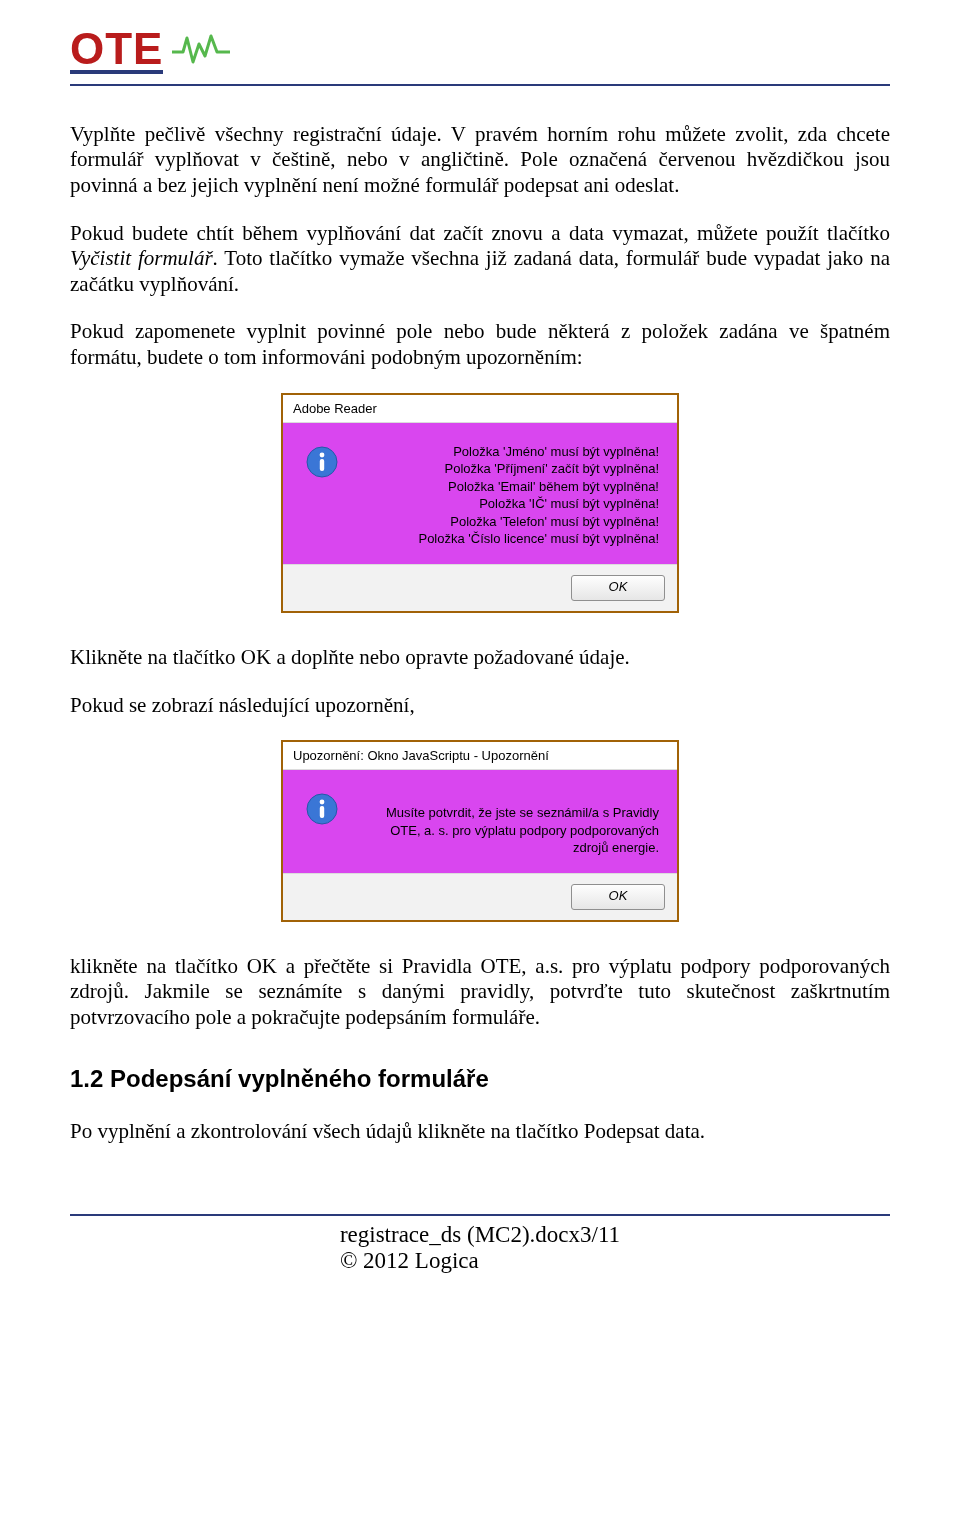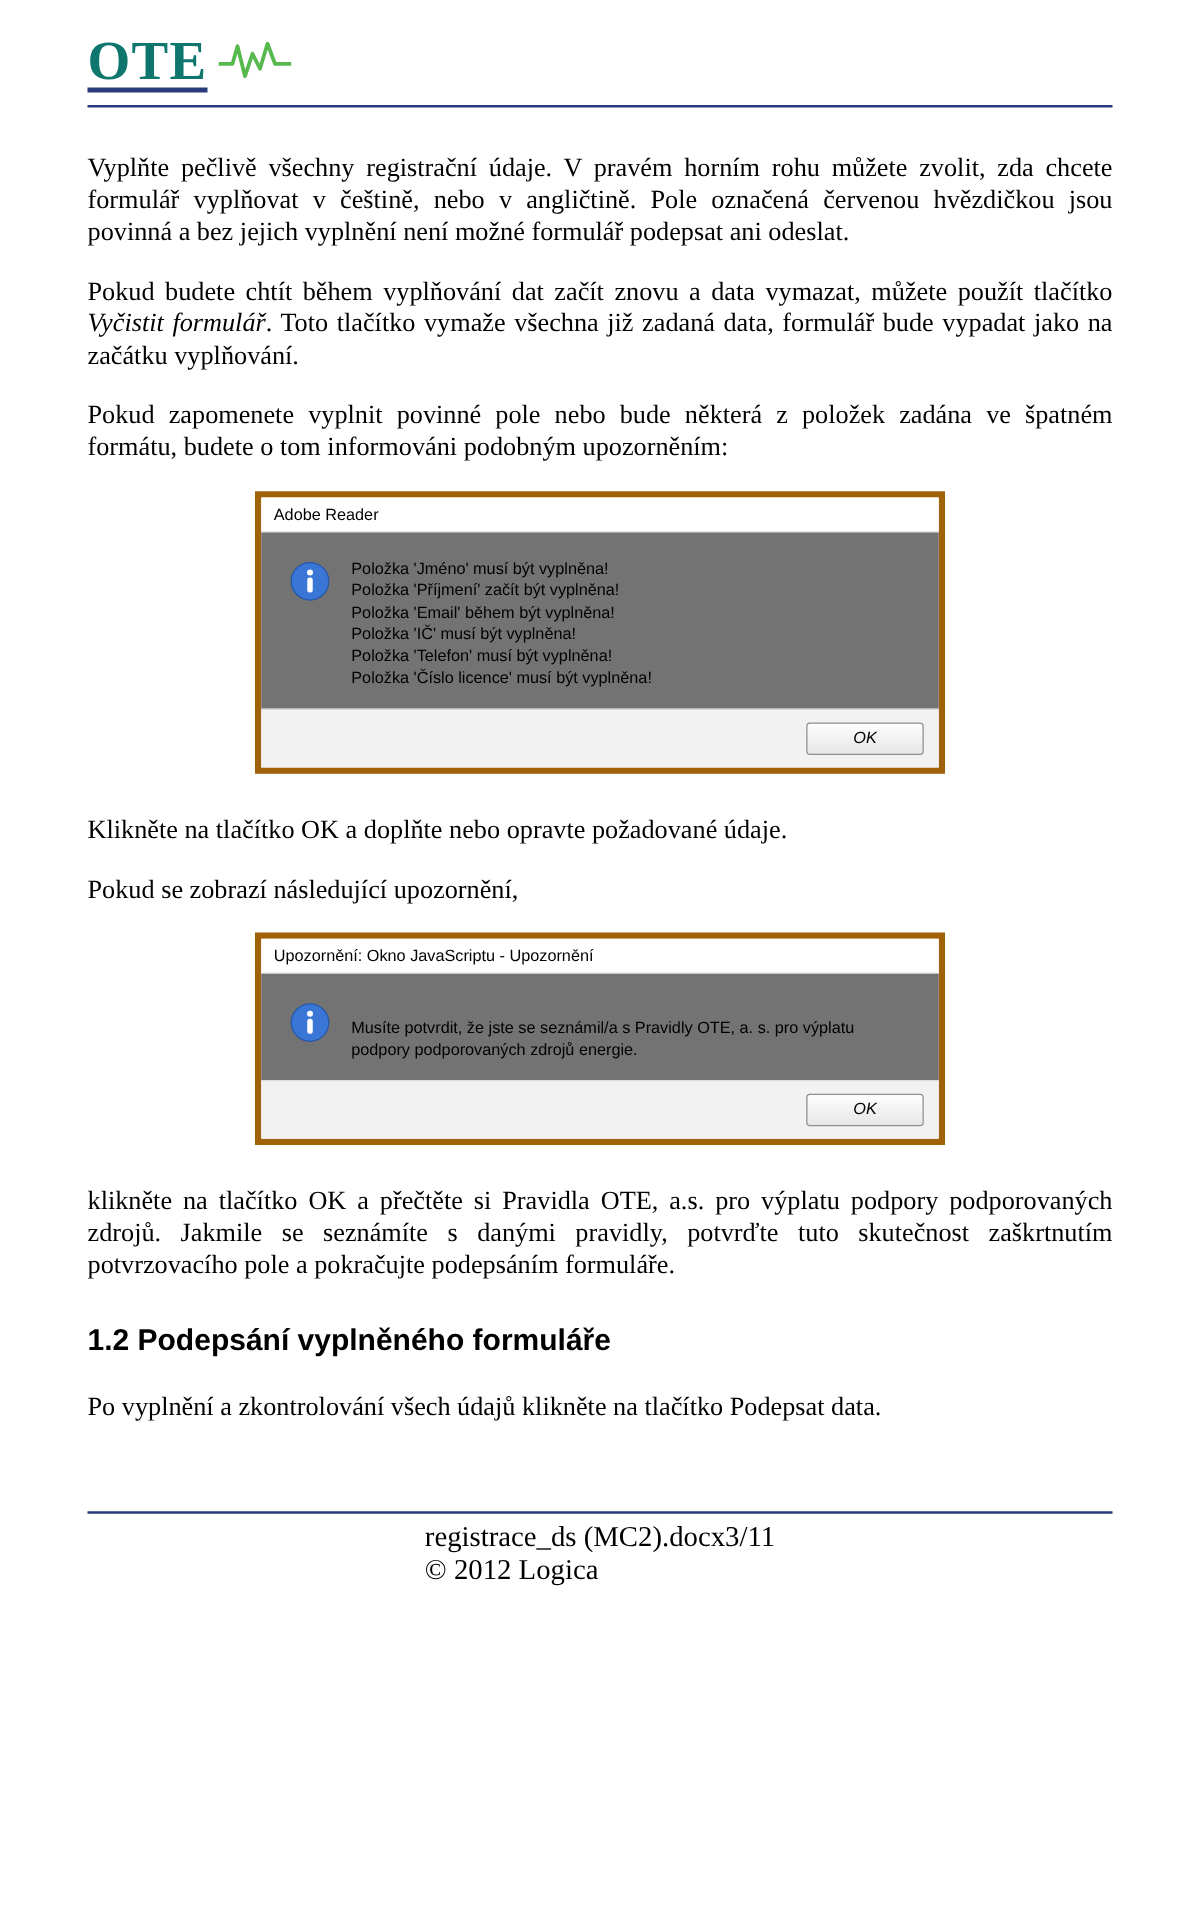--- a/index.html
+++ b/index.html
@@ -16,25 +16,25 @@
     position: relative;
   }
 
   
   .logo-row {
     display: flex;
     align-items: flex-end;
     gap: 8px;
   }
   .logo-text {
-    font-family: Liberation Serif, serif;
+    font-family: Liberation Sans, sans-serif;
     font-weight: 800;
     font-size: 44px;
     letter-spacing: 1px;
-    color: #0f766e;
+    color: #b91c1c;
     border-bottom: 4px solid #2a3a7a;
     line-height: 0.95;
   }
   .logo-wave {
     color: #56b84d;
     margin-bottom: 4px;
   }
   .hr {
     border-top: 2px solid #2a3a7a;
     margin-top: 10px;
@@ -46,40 +46,41 @@
     font-size: 21px;
     line-height: 1.22;
     margin-bottom: 22px;
     text-align: justify;
     margin-top: 16px;
   }
   .italic { font-style: italic; }
 
   
   .dialog {
-    width: 552px;
+    width: 398px;
     margin: 6px auto 32px auto;
-    border: 5px solid #a16207;
+    border: 2px solid #a16207;
     background: #f2f2f2;
     font-family: "Segoe UI", Tahoma, sans-serif;
     font-size: 13px;
     color: #000;
   }
   .dialog .titlebar {
     background: #fff;
     border-bottom: 1px solid #dcdcdc;
     padding: 6px 10px;
     font-size: 13px;
   }
   .dialog .body {
     display: flex;
     align-items: flex-start;
     gap: 16px;
     padding: 20px 18px 16px 22px;
-    background: #737373;
+    background: #d946ef;
+    text-align: right;
   }
   .dialog .info-icon {
     width: 34px;
     height: 34px;
     flex: 0 0 34px;
     margin-top: 2px;
   }
   .dialog .msg {
     flex: 1;
     line-height: 1.35;

